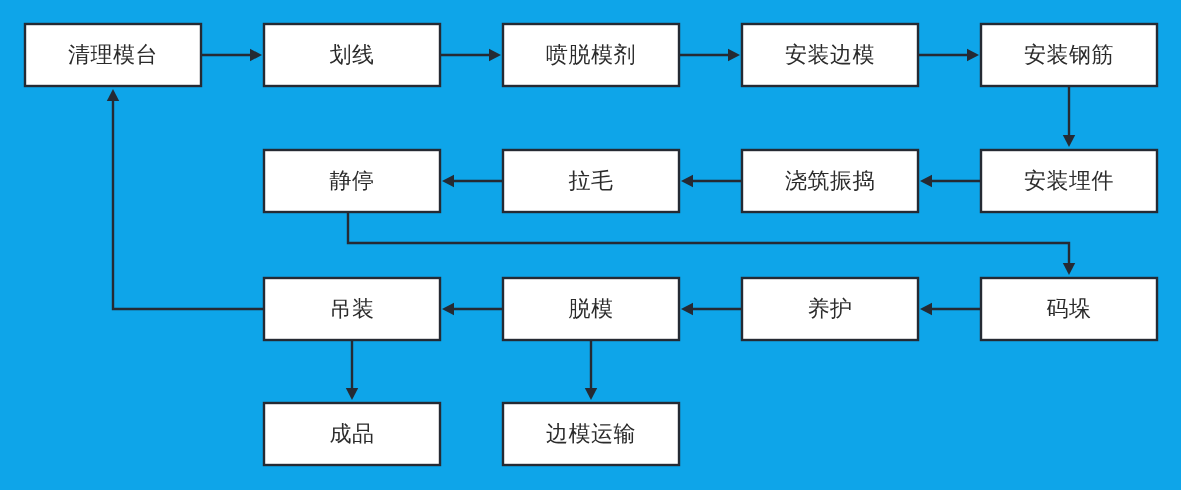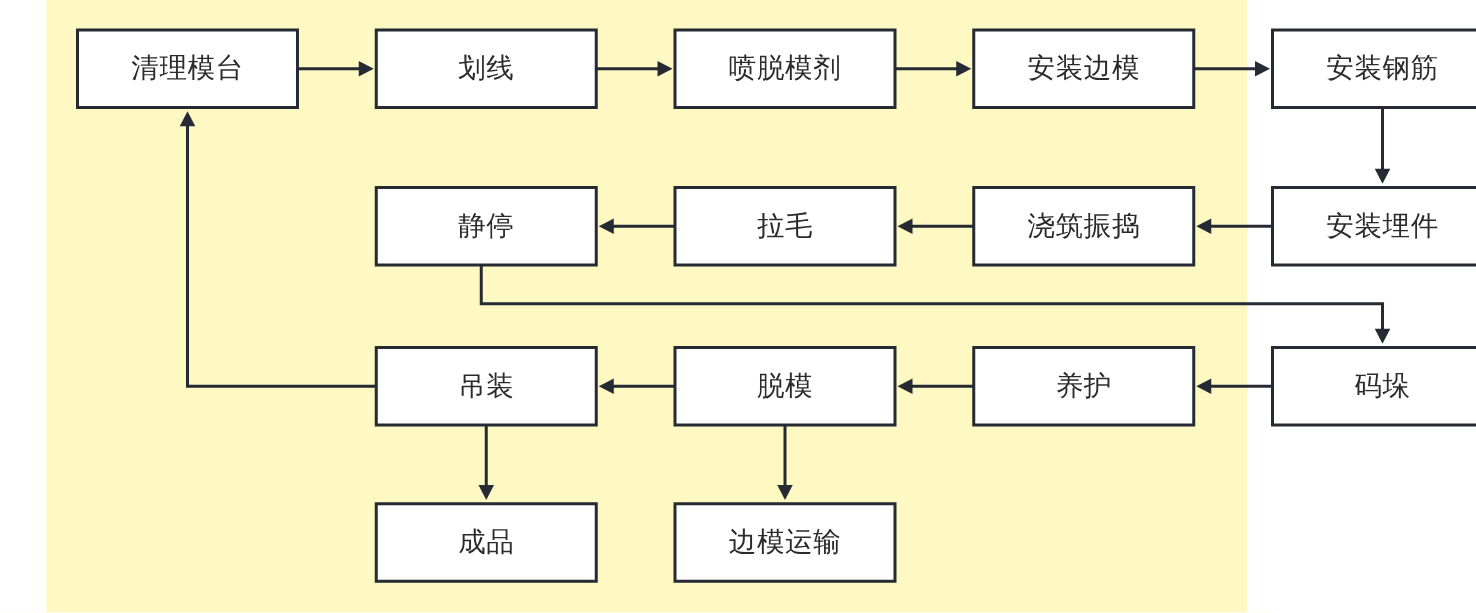--- a/index.html
+++ b/index.html
@@ -8,24 +8,23 @@
     background: #ffffff;
   }
   body {
     width: 1181px;
     height: 490px;
     font-family: "Liberation Sans", "DejaVu Sans", sans-serif;
     overflow: hidden;
   }
   #flow-root {
     position: relative;
-    width: 961px;
+    width: 1181px;
     height: 490px;
-    background: #fef9c3;
-    margin-left: 37px;
+    background: #0ea5e9;
   }
   svg#flow-svg {
     position: absolute;
     left: 0;
     top: 0;
     width: 1181px;
     height: 490px;
     display: block;
   }
   .node-rect {

